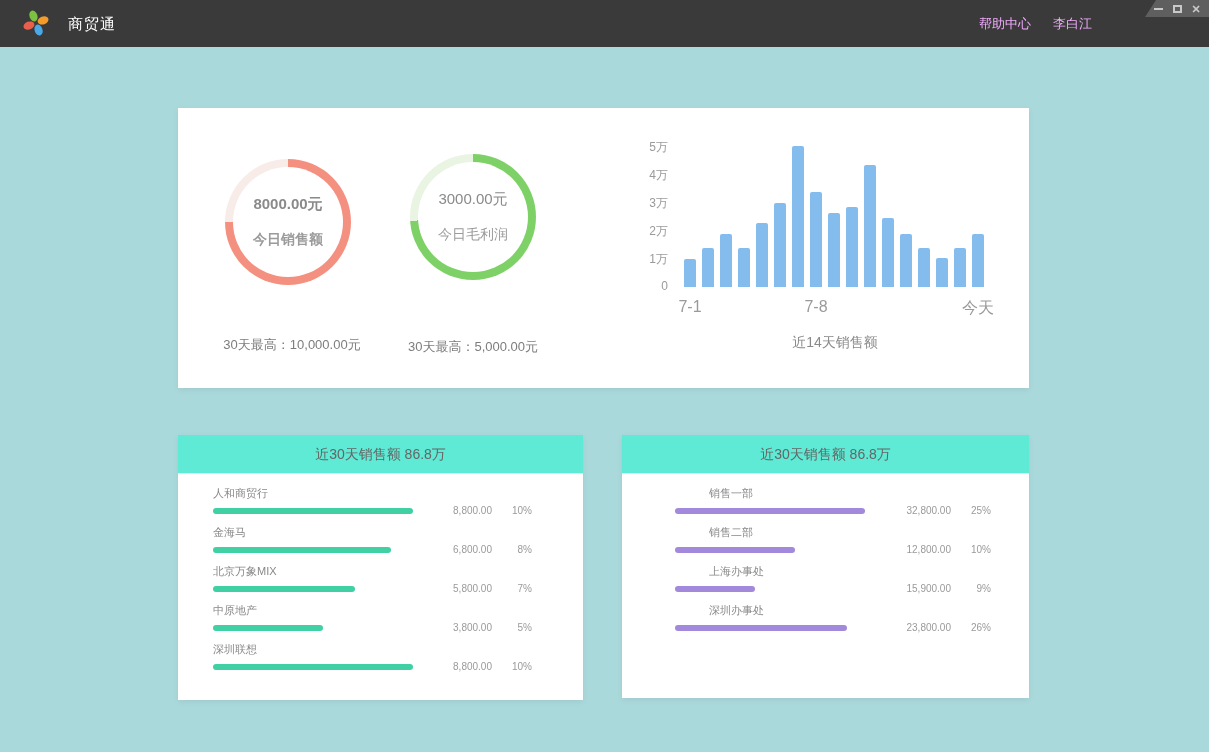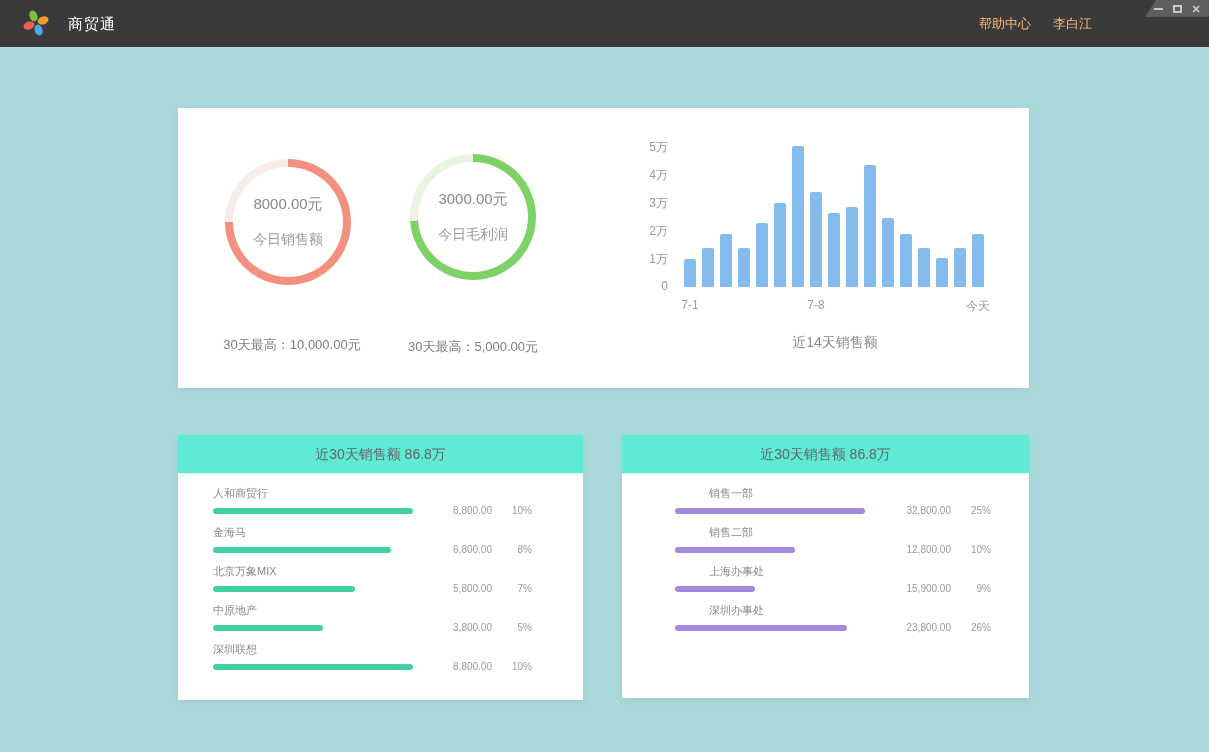--- a/index.html
+++ b/index.html
@@ -5,21 +5,21 @@
   * { margin:0; padding:0; box-sizing:border-box; }
   html,body { width:1209px; height:752px; overflow:hidden; }
   body { font-family:"Liberation Sans", sans-serif; background:#aad9dc; position:relative; }
 
   
   .titlebar { position:absolute; left:0; top:0; width:1209px; height:47px; background:#3a3a3a; }
   .logo { position:absolute; left:21px; top:8px; width:30px; height:30px; }
   .app-name { position:absolute; left:68px; top:0; height:47px; line-height:47px;
               color:#ffffff; font-size:15px; letter-spacing:1px; }
   .tb-nav { position:absolute; right:117px; top:0; height:47px; display:flex; align-items:center; gap:22px; }
-  .tb-link { color:#fdba74; font-size:13px; cursor:pointer; }
+  .tb-link { color:#f0abfc; font-size:13px; cursor:pointer; }
   .win-controls { position:absolute; right:0; top:0; width:64px; height:17px; background:#5f5f5f;
                   clip-path:polygon(11px 0, 100% 0, 100% 100%, 0 100%);
                   display:flex; align-items:center; justify-content:flex-end; gap:9px; padding:0 8px 0 0; }
   .wc { display:inline-flex; align-items:center; justify-content:center; width:10px; height:12px; cursor:pointer; }
   .wc-min i { display:block; width:9px; height:2px; background:#c9c9c9; }
   .wc-max i { display:block; width:9px; height:8px; border:2px solid #c9c9c9; }
   .wc-close { color:#c9c9c9; font-size:11px; line-height:12px; font-weight:bold; }
 
   
   .card { position:absolute; background:#ffffff; box-shadow:0 2px 6px rgba(0,0,0,0.07); }
@@ -42,21 +42,21 @@
   .ring-1 { left:47px; top:51px; }
   .ring-2 { left:232px; top:46px; }
 
   
   .chart-bars { position:absolute; left:506px; top:22px; width:302px; height:157px;
                 display:flex; align-items:flex-end; gap:6px; }
   .chart-bar { width:12px; border-radius:2px 2px 0 0; }
   .y-axis { position:absolute; left:428px; top:22px; width:62px; height:157px; }
   .ytick { position:absolute; right:0; width:62px; text-align:right; font-size:12px; color:#9a9a9a; }
   .x-axis { position:absolute; left:506px; top:190px; width:302px; height:16px; }
-  .xtick { position:absolute; transform:translateX(-50%); font-size:12px; color:#9a9a9a; white-space:nowrap; }
+  .xtick { position:absolute; transform:translateX(-50%); font-size:16px; color:#9a9a9a; white-space:nowrap; }
   .chart-caption { position:absolute; left:506px; top:226px; width:302px; text-align:center;
                    font-size:14px; color:#8a8a8a; }
 
   
   .list { padding-top:12px; }
   .row { position:relative; height:39px; }
   .row-name { font-size:11px; color:#888888; }
   .bar-track { width:200px; height:6px; margin-top:7px; border-radius:3px; }
   .bar-fill { height:6px; border-radius:3px; }
   .card-bl .row-name, .card-bl .bar-track { margin-left:35px; }
@@ -89,21 +89,21 @@
       </span>
     <span class="wc wc-max">
         <i></i>
       </span>
     <span class="wc wc-close">✕</span>
   </div>
 </div>
 
 <div class="card card-top">
 
-  <div class="gauge-ring ring-1" style="background: conic-gradient(rgb(244, 144, 128) 0deg, rgb(244, 144, 128) 75%, rgb(248, 236, 233) 75%, rgb(248, 236, 233) 100%);">
+  <div class="gauge-ring ring-1" style="background: conic-gradient(rgb(244, 144, 128) 0deg, rgb(244, 144, 128) 75%, rgb(248, 236, 233) 75%, rgb(248, 236, 233) 100%); font-weight: bold;">
     <div class="hole">
       <div class="gauge-value">8000.00元</div>
       <div class="gauge-label">今日销售额</div>
     </div>
   </div>
   <div class="gauge-footer gf-1">30天最高：10,000.00元</div>
 
   <div class="gauge-ring ring-2" style="background: conic-gradient(rgb(126, 209, 102) 0deg, rgb(126, 209, 102) 74%, rgb(233, 244, 227) 74%, rgb(233, 244, 227) 100%);">
     <div class="hole">
       <div class="gauge-value">3000.00元</div>

